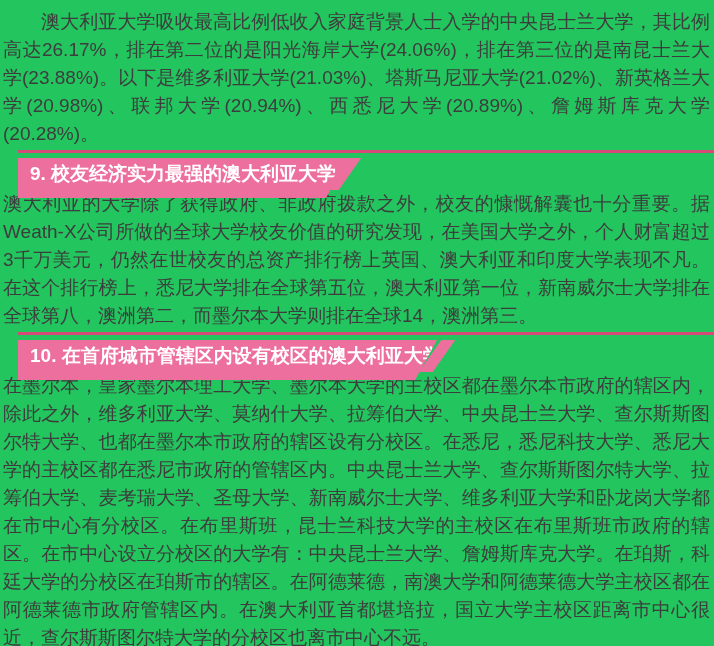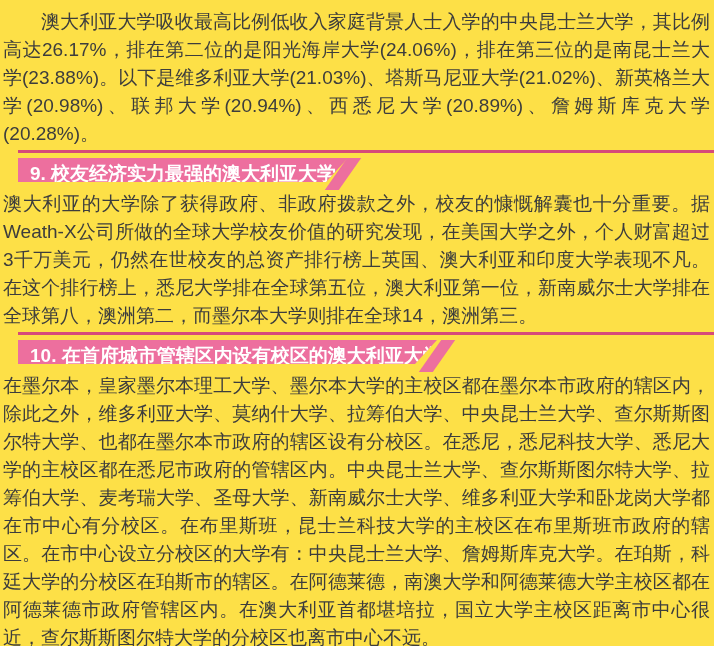--- a/index.html
+++ b/index.html
@@ -6,21 +6,21 @@
     margin: 0;
     padding: 0;
     background: #ffffff;
   }
   .page {
     width: 714px;
     height: 646px;
     box-sizing: border-box;
     padding-top: 8px;
     overflow: hidden;
-    background: #fde047;
+    background: #22c55e;
     font-family: "Liberation Sans", "DejaVu Sans", sans-serif;
     color: #3d3d3d;
     font-size: 19px;
     line-height: 28px;
     text-align: justify;
   }
   p { margin: 0; padding: 0 4px 0 3px; }
   .intro { text-indent: 38px; }
 
   
@@ -32,21 +32,21 @@
 
   
   .ribbon-row {
     position: relative;
     height: 32px;
     margin: 5px 0 0 18px;
   }
   .ribbon {
     position: absolute;
     left: 0; top: 0;
-    height: 24px;
+    height: 40px;
     box-sizing: border-box;
     padding-left: 12px;
     background: #ed6f9e;
     color: #ffffff;
     font-weight: bold;
     font-size: 19px;
     line-height: 32px;
     white-space: nowrap;
     clip-path: polygon(0 0, 100% 0, calc(100% - 22px) 100%, 0 100%);
   }

